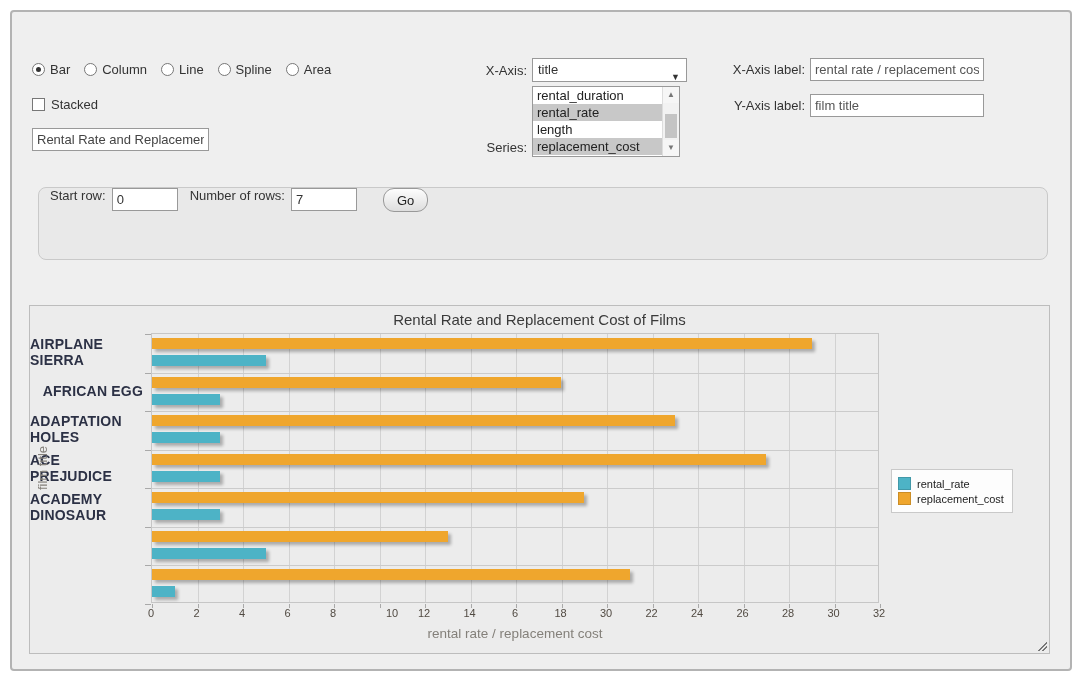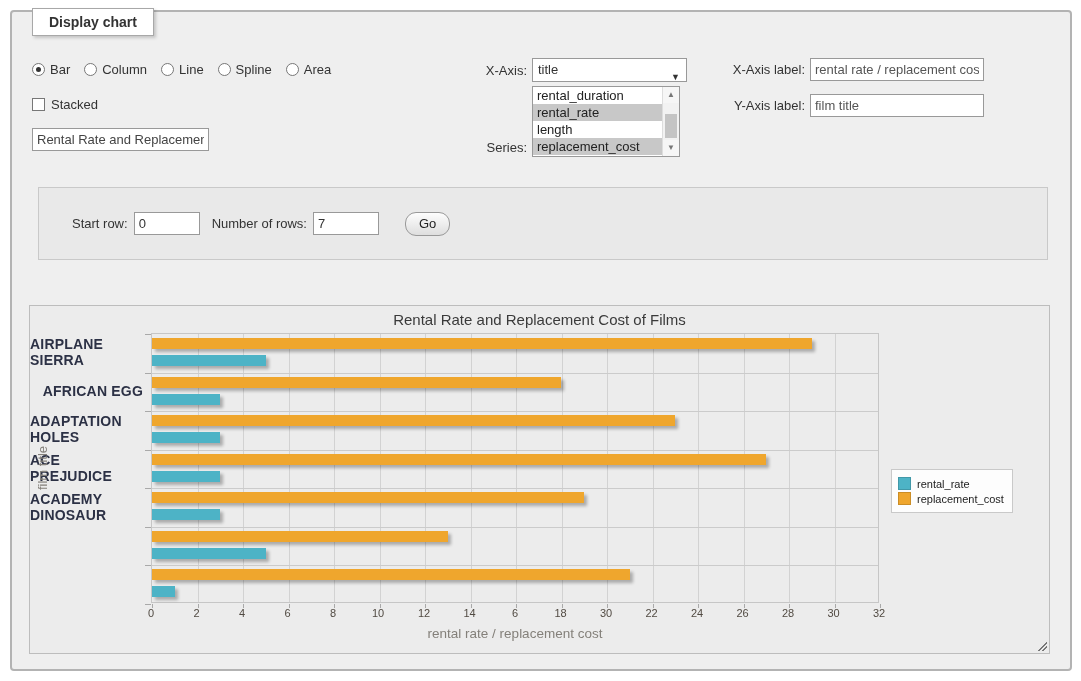--- a/index.html
+++ b/index.html
@@ -47,22 +47,22 @@
   .sb-thumb { position:absolute; left:2px; top:27px; width:12px; height:24px; background:#c4c4c4; }
 
   .axis-label-row { position:absolute; display:flex; align-items:center; }
   .axis-label-row .lab-right2 { width:98px; text-align:right; margin-right:5px; font-size:13px; color:#333; }
   .axis-input { width:174px; height:23px; border:1px solid #999; background:#fff; font-size:13px; color:#555;
            padding:0 4px; font-family:"Liberation Sans", sans-serif; }
   .row-x { left:695px; top:46px; } .row-y { left:695px; top:82px; }
 
   
   .rows-panel { position:absolute; left:26px; top:175px; width:1010px; height:73px;
-           background:#e9e9e9; border:1px solid #c9c9c9; border-radius:0;
-           display:flex; align-items:center; padding-left:33px; }
+           background:#e9e9e9; border:1px solid #c9c9c9; border-radius:8px;
+           display:flex; padding-left:11px; }
   .rows-panel .sm-input { width:66px; height:23px; border:1px solid #999; background:#fff;
            font-size:13px; color:#333; padding:0 4px; font-family:"Liberation Sans", sans-serif; }
   .rows-panel .gap-s { margin-right:6px; } .rows-panel .gap-m { margin-right:12px; }
   .go-btn { margin-left:26px; padding:2px 13px; height:24px; border:1px solid #999; border-radius:11px;
            background:linear-gradient(#fdfdfd,#dedede); font-size:13px; color:#222;
            font-family:"Liberation Sans", sans-serif; }
 
   
   .chart-box { position:absolute; left:17px; top:293px; width:1021px; height:349px;
            background:#ececec; border:1px solid #bdbdbd; }
@@ -93,21 +93,20 @@
   .legend-text { font-size:11px; color:#222; white-space:nowrap; }
   .resize-handle { position:absolute; right:2px; bottom:2px; width:11px; height:11px;
            background:repeating-linear-gradient(135deg, #777 0 1px, transparent 1px 3px);
            clip-path:polygon(100% 0, 100% 100%, 0 100%); cursor:nwse-resize; }
 </style>
 </head>
 <body>
 
 <div class="page">
   <div class="panel">
-    <div class="panel-legend">Display chart</div>
 
     <div class="radio-row">
         <span class="radio-item">
           <span class="radio checked"></span>
           <span class="ctl-label">Bar</span>
         </span>
         <span class="radio-item">
           <span class="radio"></span>
           <span class="ctl-label">Column</span>
         </span>
@@ -244,21 +243,21 @@
           <div class="bar" style="left: 0px; top: 213.857px; width: 113.522px; background: rgb(77, 179, 198);"></div>
           <div class="bar" style="left: 0px; top: 235.429px; width: 477.522px; background: rgb(239, 166, 45);"></div>
           <div class="bar" style="left: 0px; top: 252.429px; width: 22.5225px; background: rgb(77, 179, 198);"></div>
         </div>
       <div class="xtick-labels">
           <div class="xtick-label" style="left: 0px;">0</div>
           <div class="xtick-label" style="left: 45.5px;">2</div>
           <div class="xtick-label" style="left: 91px;">4</div>
           <div class="xtick-label" style="left: 136.5px;">6</div>
           <div class="xtick-label" style="left: 182px;">8</div>
-          <div class="xtick-label" style="left: 227px;">10</div>
+          <div class="xtick-label" style="left: 241px;">10</div>
           <div class="xtick-label" style="left: 273px;">12</div>
           <div class="xtick-label" style="left: 318.5px;">14</div>
           <div class="xtick-label" style="left: 364px;">6</div>
           <div class="xtick-label" style="left: 409.5px;">18</div>
           <div class="xtick-label" style="left: 455px;">30</div>
           <div class="xtick-label" style="left: 500.5px;">22</div>
           <div class="xtick-label" style="left: 546px;">24</div>
           <div class="xtick-label" style="left: 591.5px;">26</div>
           <div class="xtick-label" style="left: 637px;">28</div>
           <div class="xtick-label" style="left: 682.5px;">30</div>

